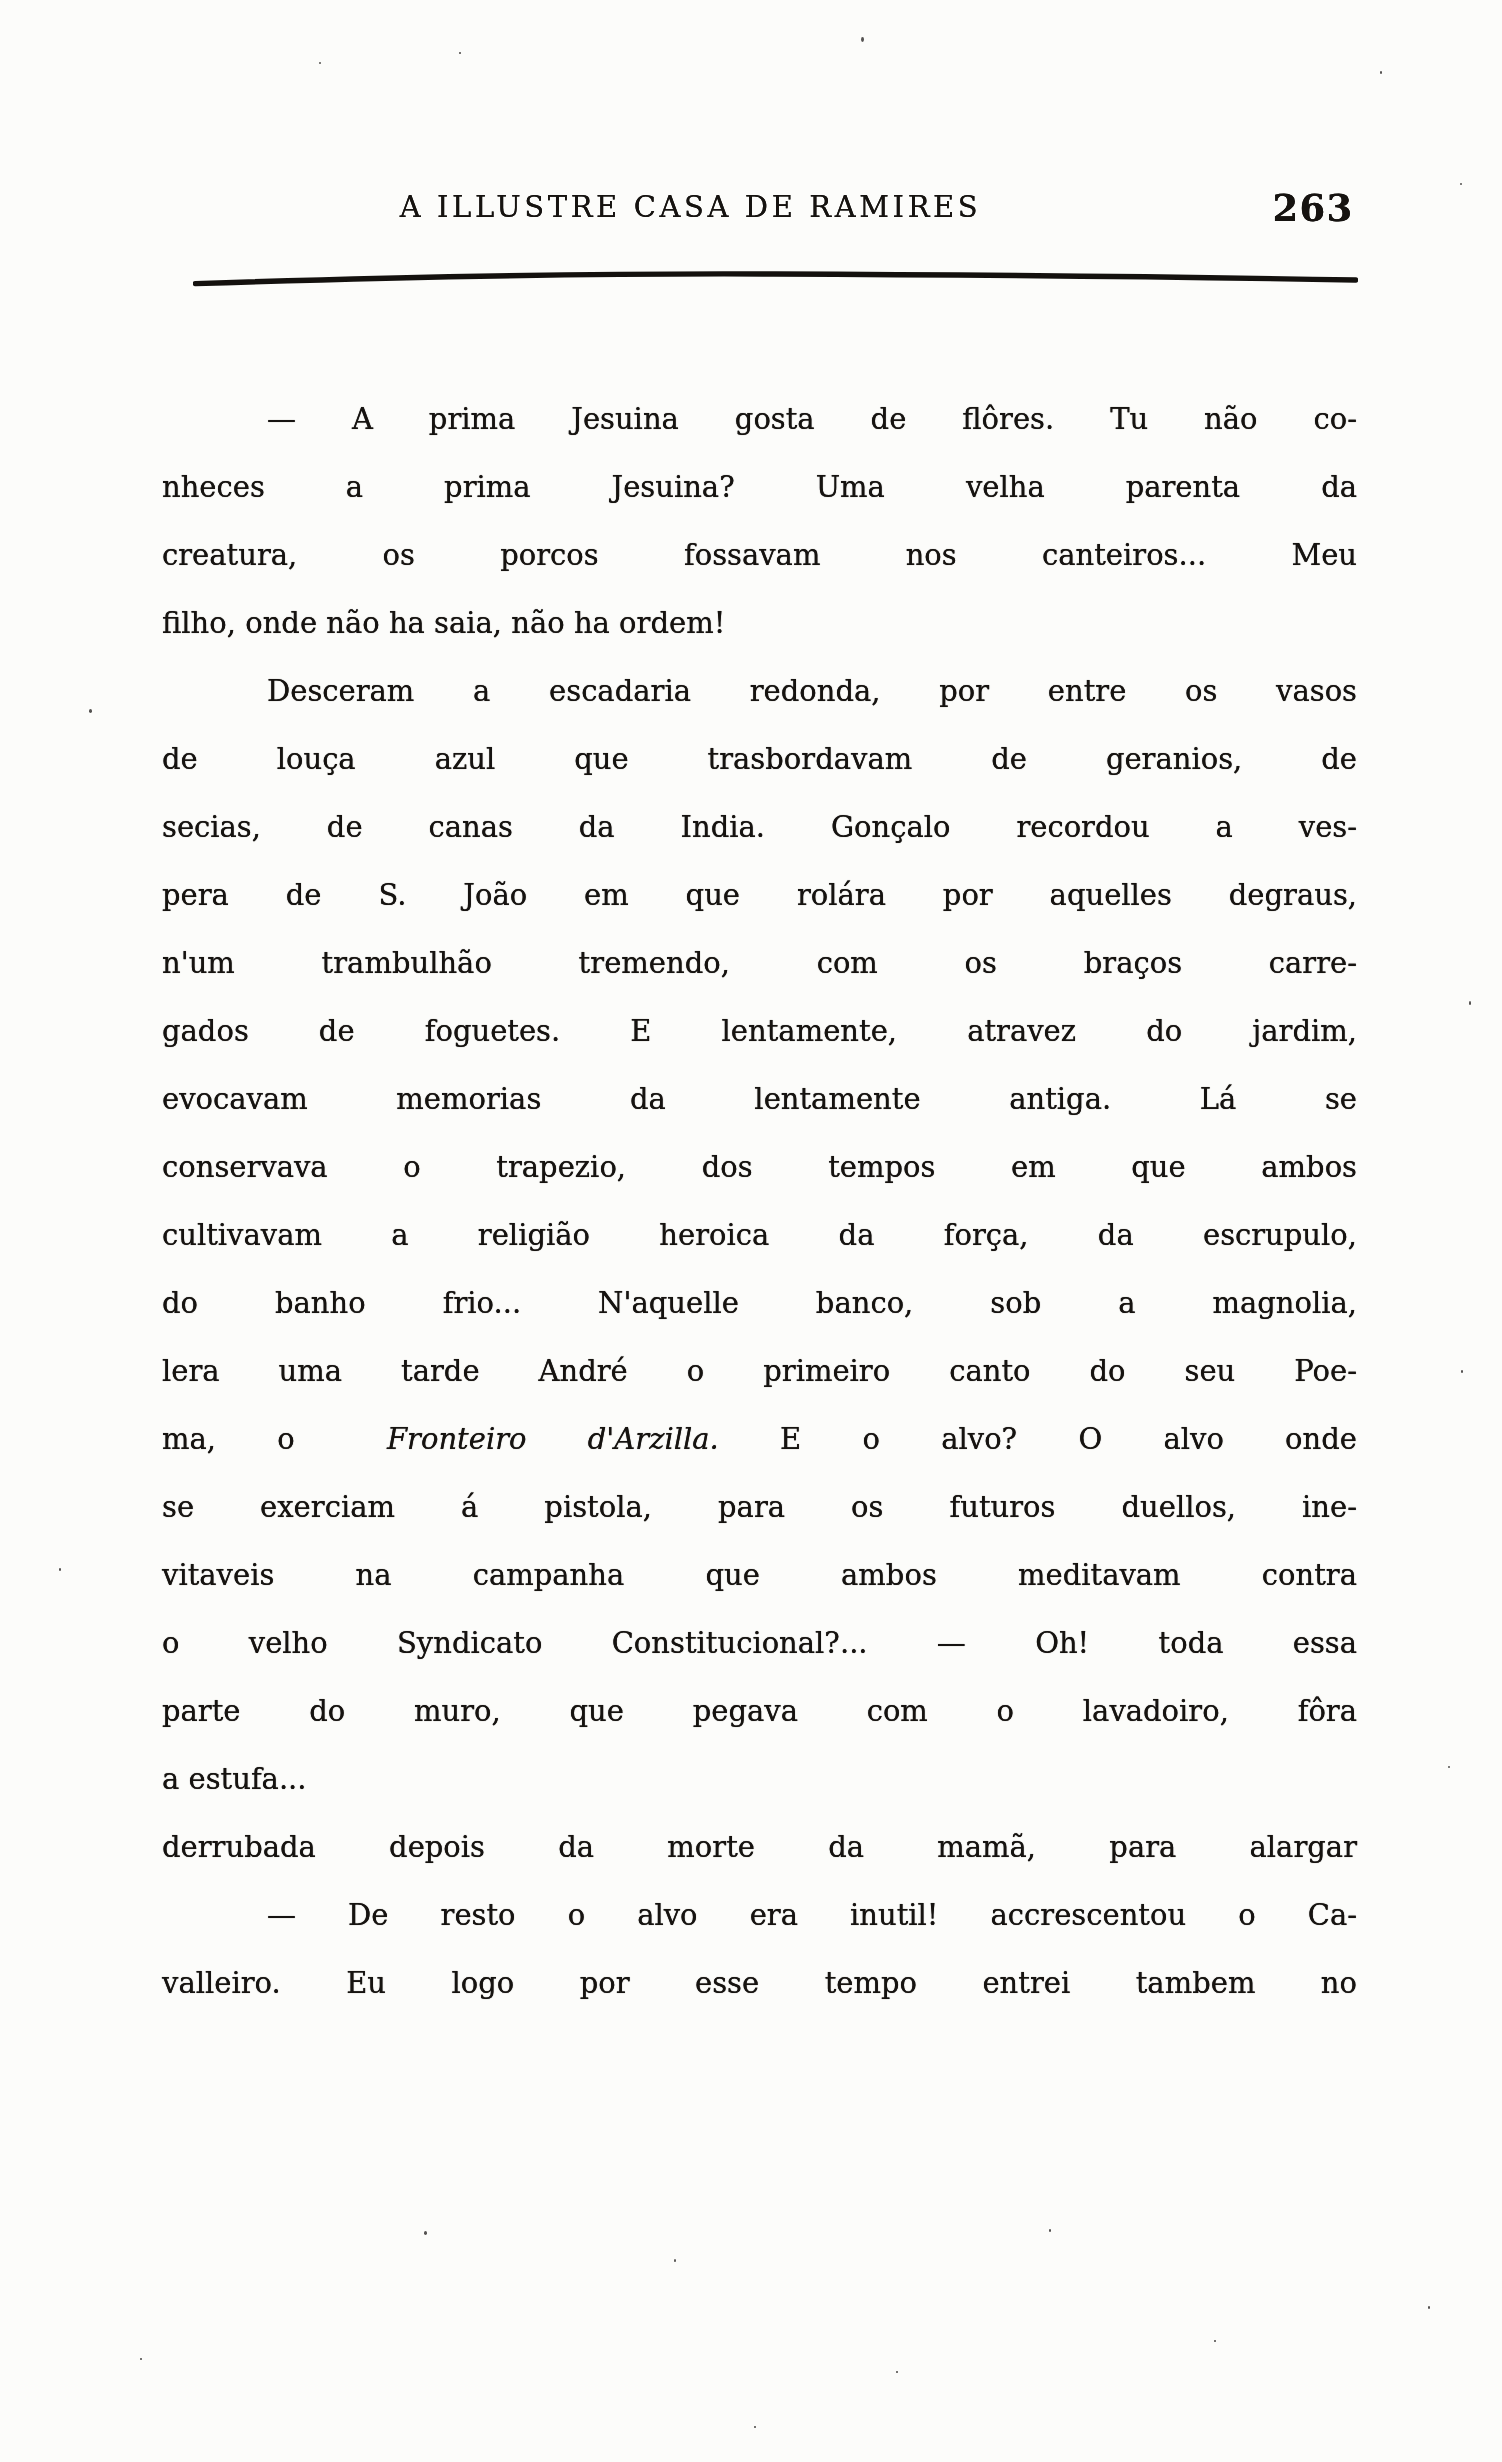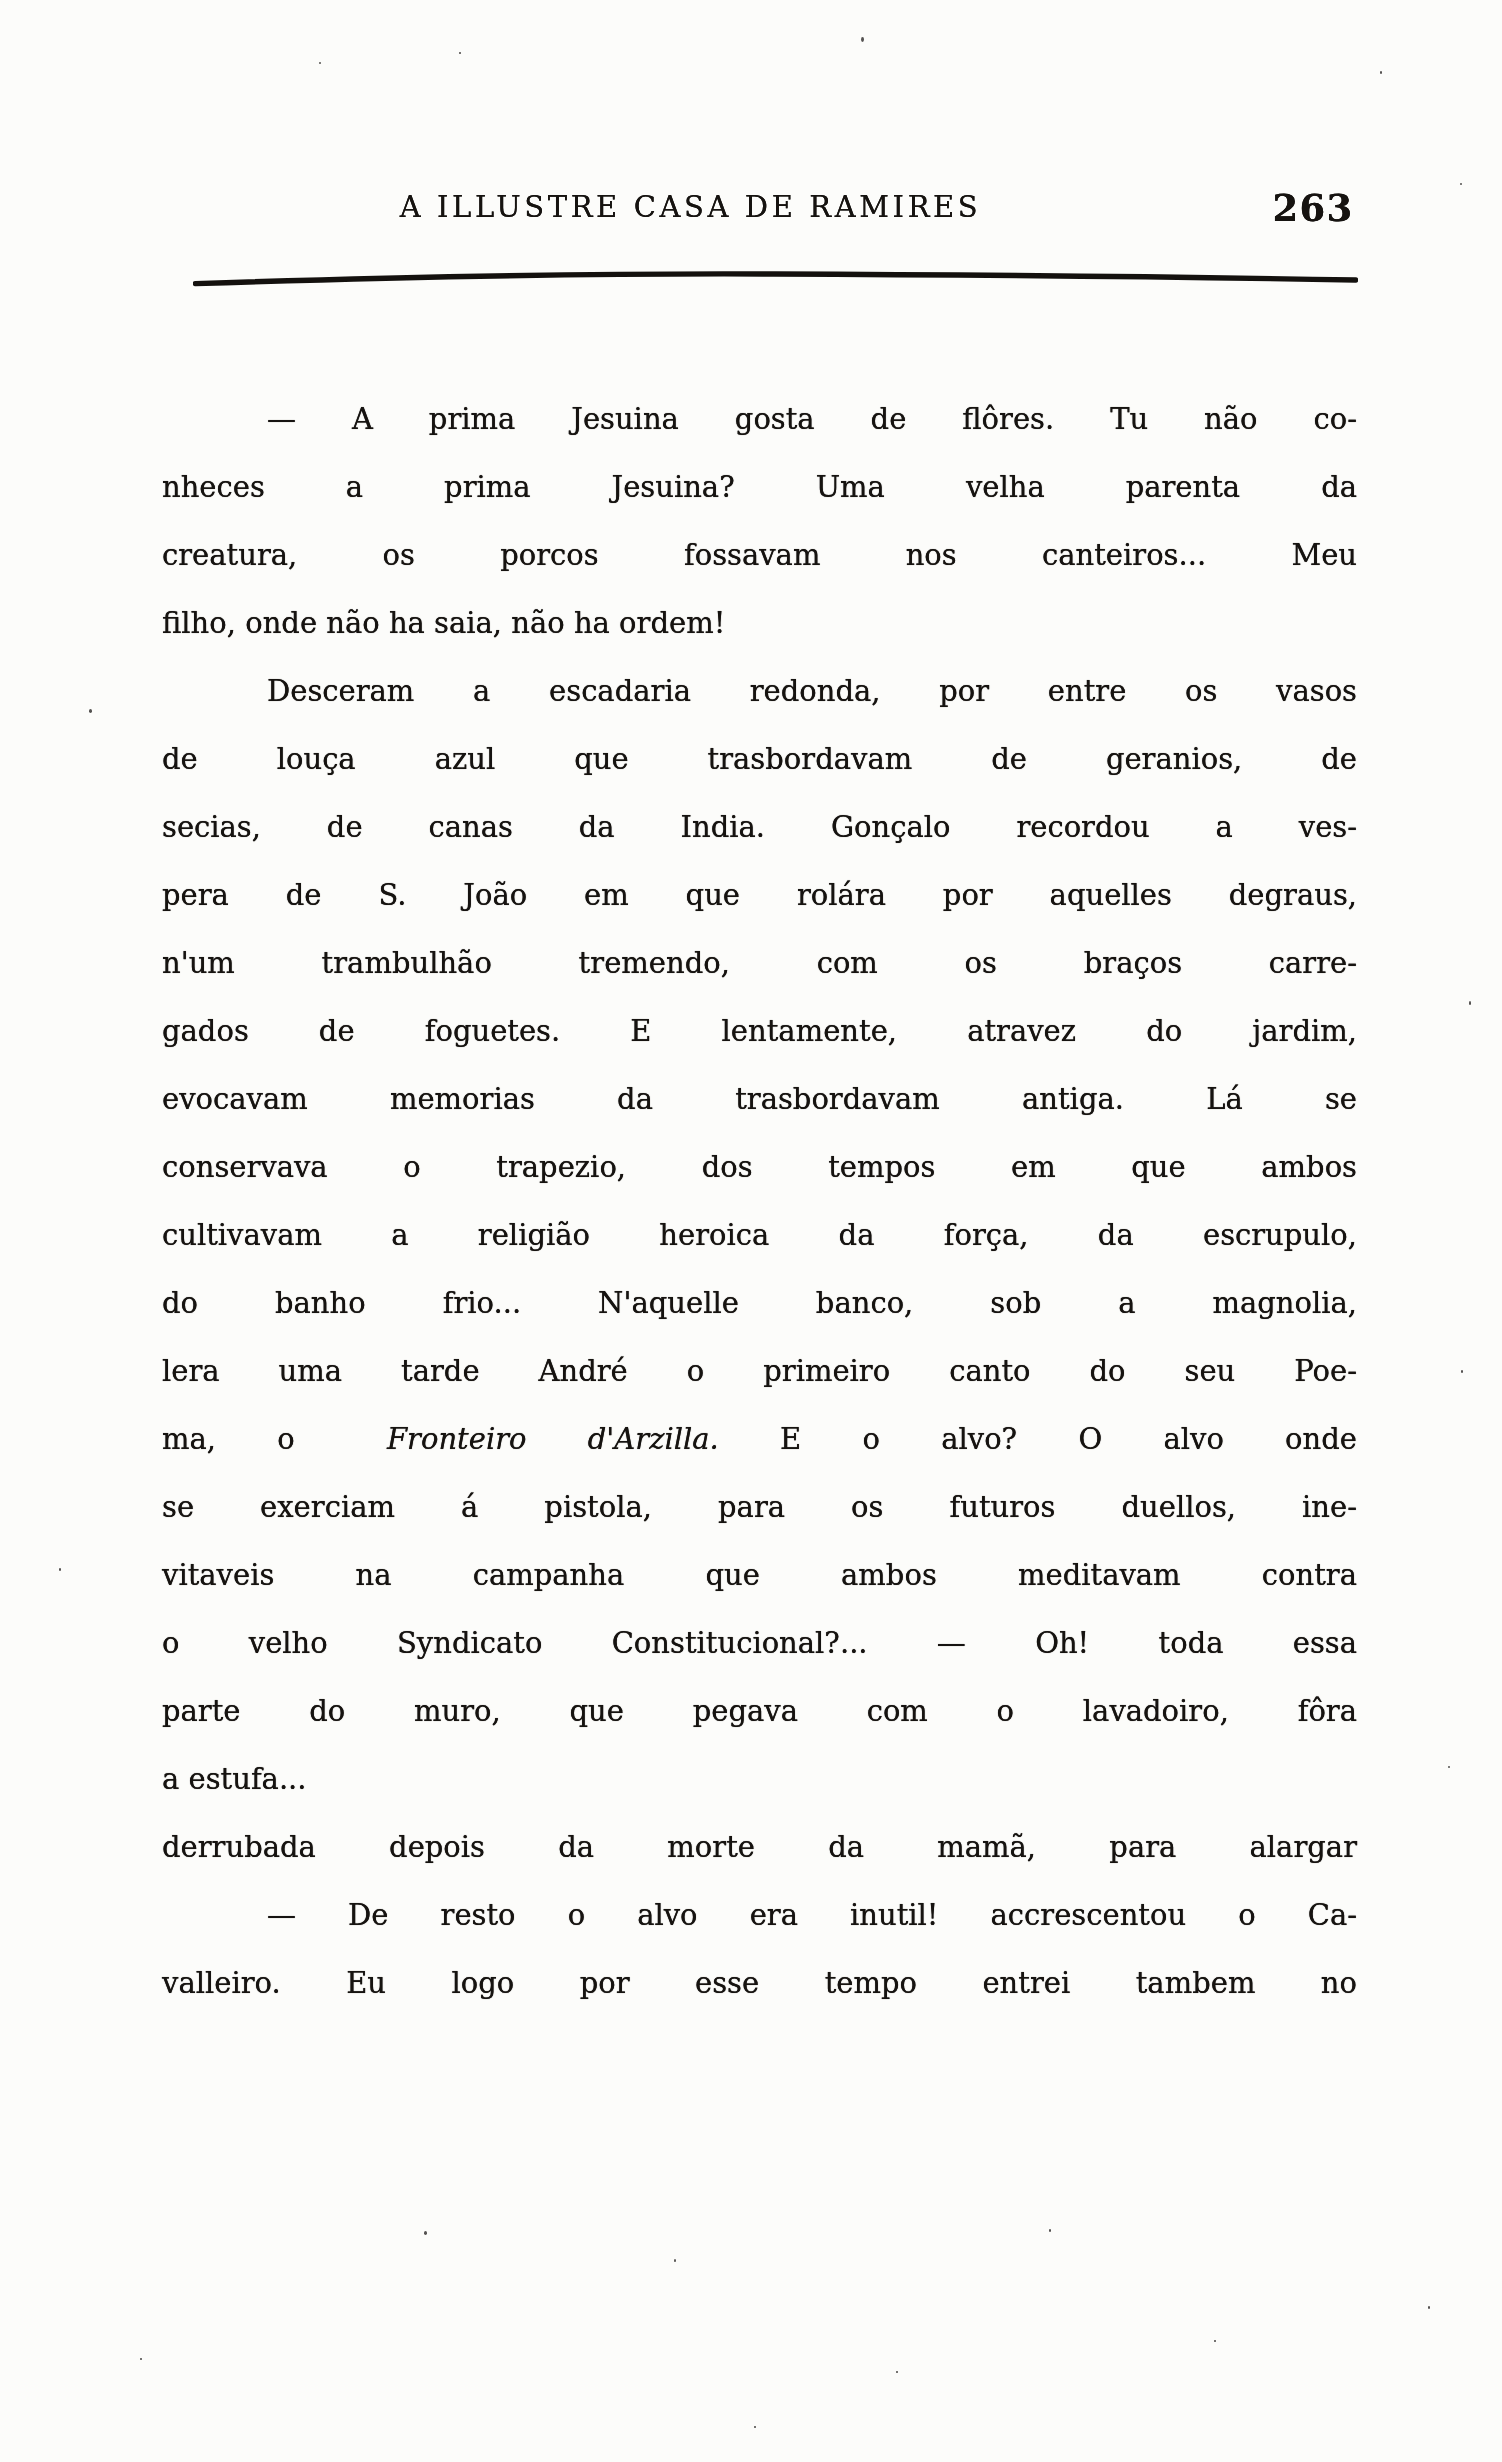--- a/index.html
+++ b/index.html
@@ -104,21 +104,21 @@
       <div class="line indent"><span>— A prima Jesuina gosta de flôres. Tu não co-</span></div>
       <div class="line"><span>nheces a prima Jesuina? Uma velha parenta da</span></div>
       <div class="line"><span>creatura, os porcos fossavam nos canteiros... Meu</span></div>
       <div class="line no-justify"><span>filho, onde não ha saia, não ha ordem!</span></div>
       <div class="line indent"><span>Desceram a escadaria redonda, por entre os vasos</span></div>
       <div class="line"><span>de louça azul que trasbordavam de geranios, de</span></div>
       <div class="line"><span>secias, de canas da India. Gonçalo recordou a ves-</span></div>
       <div class="line"><span>pera de S. João em que rolára por aquelles degraus,</span></div>
       <div class="line"><span>n'um trambulhão tremendo, com os braços carre-</span></div>
       <div class="line"><span>gados de foguetes. E lentamente, atravez do jardim,</span></div>
-      <div class="line"><span>evocavam memorias da trasbordavam antiga. Lá se</span></div>
+      <div class="line"><span>evocavam memorias da lentamente antiga. Lá se</span></div>
       <div class="line"><span>conservava o trapezio, dos tempos em que ambos</span></div>
       <div class="line"><span>cultivavam a religião heroica da força, da escrupulo,</span></div>
       <div class="line"><span>do banho frio... N'aquelle banco, sob a magnolia,</span></div>
       <div class="line"><span>lera uma tarde André o primeiro canto do seu Poe-</span></div>
       <div class="line"><span>ma, o </span><span class="it">Fronteiro d'Arzilla.</span><span> E o alvo? O alvo onde</span></div>
       <div class="line"><span>se exerciam á pistola, para os futuros duellos, ine-</span></div>
       <div class="line"><span>vitaveis na campanha que ambos meditavam contra</span></div>
       <div class="line"><span>o velho Syndicato Constitucional?... — Oh! toda essa</span></div>
       <div class="line"><span>parte do muro, que pegava com o lavadoiro, fôra</span></div>
       <div class="line no-justify"><span>a estufa...</span></div>

